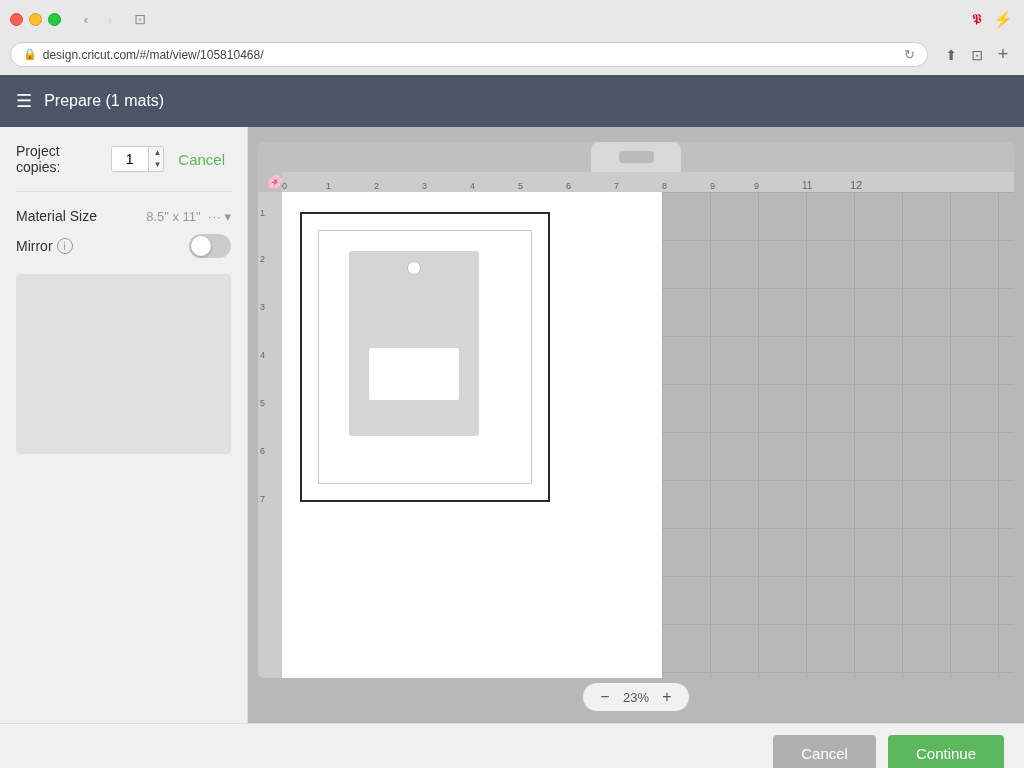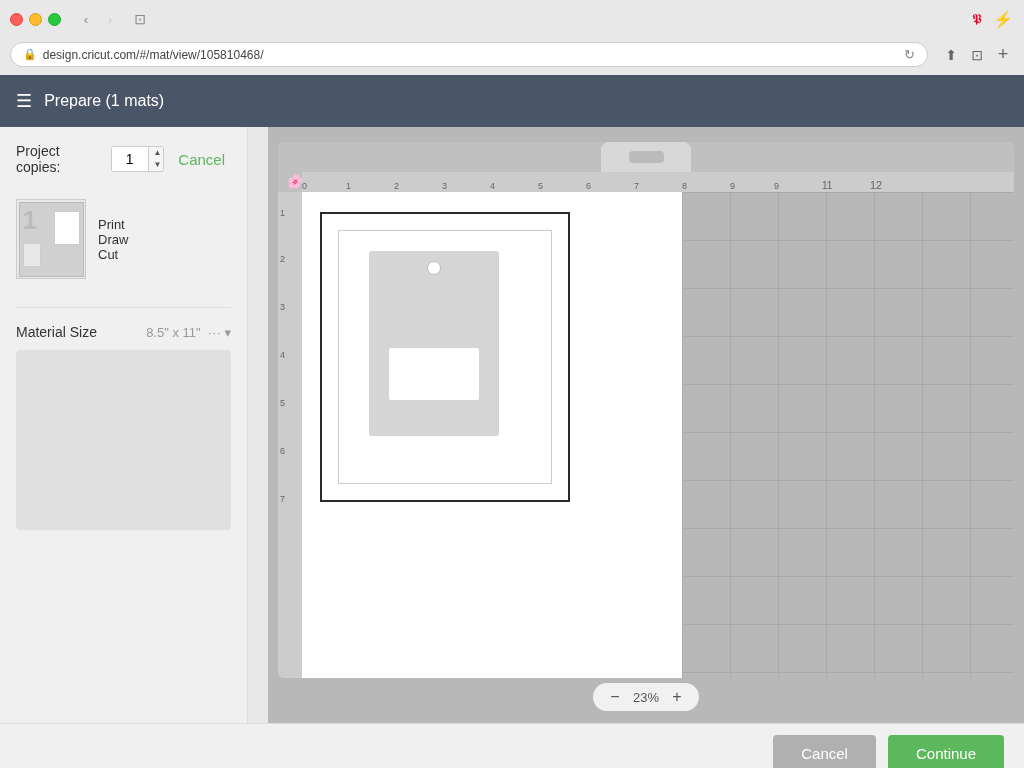--- a/index.html
+++ b/index.html
@@ -19,21 +19,21 @@
     .browser-actions { display: flex; gap: 4px; align-items: center; }
     .browser-action-btn { width: 22px; height: 22px; background: none; border: none; color: #666; font-size: 14px; cursor: pointer; display: flex; align-items: center; justify-content: center; }
 
     
     .app-header { background: #4a5568; height: 52px; display: flex; align-items: center; padding: 0 16px; }
     .hamburger { color: white; font-size: 18px; cursor: pointer; margin-right: 12px; }
     .header-title { color: white; font-size: 16px; font-weight: 500; }
     .header-center { flex: 1; text-align: center; color: white; font-size: 16px; font-weight: 500; }
 
     
-    .main-layout { display: flex; height: calc(768px - 120px - 52px); gap: 20px; }
+    .main-layout { display: flex; height: calc(768px - 120px - 52px); }
 
     
     .left-panel { width: 248px; background: #f0f0f0; border-right: 1px solid #ddd; padding: 16px; flex-shrink: 0; }
     .project-copies-row { display: flex; align-items: center; gap: 8px; margin-bottom: 16px; }
     .copies-input-group { display: flex; align-items: center; border: 1px solid #ccc; border-radius: 3px; background: white; overflow: hidden; }
     .copies-input { width: 36px; border: none; text-align: center; font-size: 14px; padding: 4px 2px; outline: none; }
     .copies-spinner { display: flex; flex-direction: column; border-left: 1px solid #ccc; }
     .spinner-btn { background: #f5f5f5; border: none; cursor: pointer; font-size: 8px; padding: 1px 5px; line-height: 1.2; color: #555; }
     .apply-btn { background: none; border: none; color: #5cb85c; font-size: 15px; font-weight: 500; cursor: pointer; padding: 4px 6px; }
 
@@ -115,42 +115,37 @@
       <div class="copies-input-group">
         <input class="copies-input" type="text" value="1" style="">
         <div class="copies-spinner">
           <button class="spinner-btn">▲</button>
           <button class="spinner-btn">▼</button>
         </div>
       </div>
       <button class="apply-btn" style="color:#5cb85c;">Cancel</button>
     </div>
 
-    <div class="mat-preview">
-      <div class="mat-thumbnail">
-        <div style="width:65px; height:75px; background:#d0d0d0; position:relative; border:1px solid #bbb;">
-          <span style="position:absolute; top:2px; left:3px; font-size:26px; font-weight:bold; color:#bbb;">1</span>
-          <div style="position:absolute; right:3px; top:8px; width:26px; height:34px; background:white; border:1px solid #ccc;"></div>
-          <div style="position:absolute; left:3px; top:40px; width:18px; height:24px; background:#e8e8e8; border:1px solid #ccc;"></div>
-        </div>
-      </div>
-      <div class="mat-info">
-        <div style="font-size:13px; color:#333;">Print</div>
-        <div style="font-size:13px; color:#333;">Draw</div>
-        <div style="font-size:13px; color:#333;">Cut</div>
-      </div>
-    </div>
 
     <div style="height:1px; background:#ddd; margin-bottom:16px;"></div>
 
     <div class="material-size-row">
       <span style="font-size:14px; color:#333;">Material Size</span>
       <button class="material-dropdown" style="background:none; border:none; color:#999; font-size:13px; cursor:pointer;">8.5" x 11"&nbsp;&nbsp;···&nbsp;▾</button>
     </div>
 
+    <div class="mirror-row">
+      <div class="mirror-label">
+        <span style="font-size:14px; color:#333;">Mirror</span>
+        <div class="info-icon">i</div>
+      </div>
+      <div class="toggle off">
+        <div class="toggle-thumb"></div>
+      </div>
+    </div>
 
     <div class="left-panel-bottom"></div>
 
   </div>
 
   <div class="canvas-area">
 
     <div style="position: absolute; top: 15px; left: 10px; right: 10px; bottom: 45px;">
 
       <div class="cricut-mat" style="width: 100%; height: 100%; background: #c0c0c0; position: relative; border-radius: 6px;">

